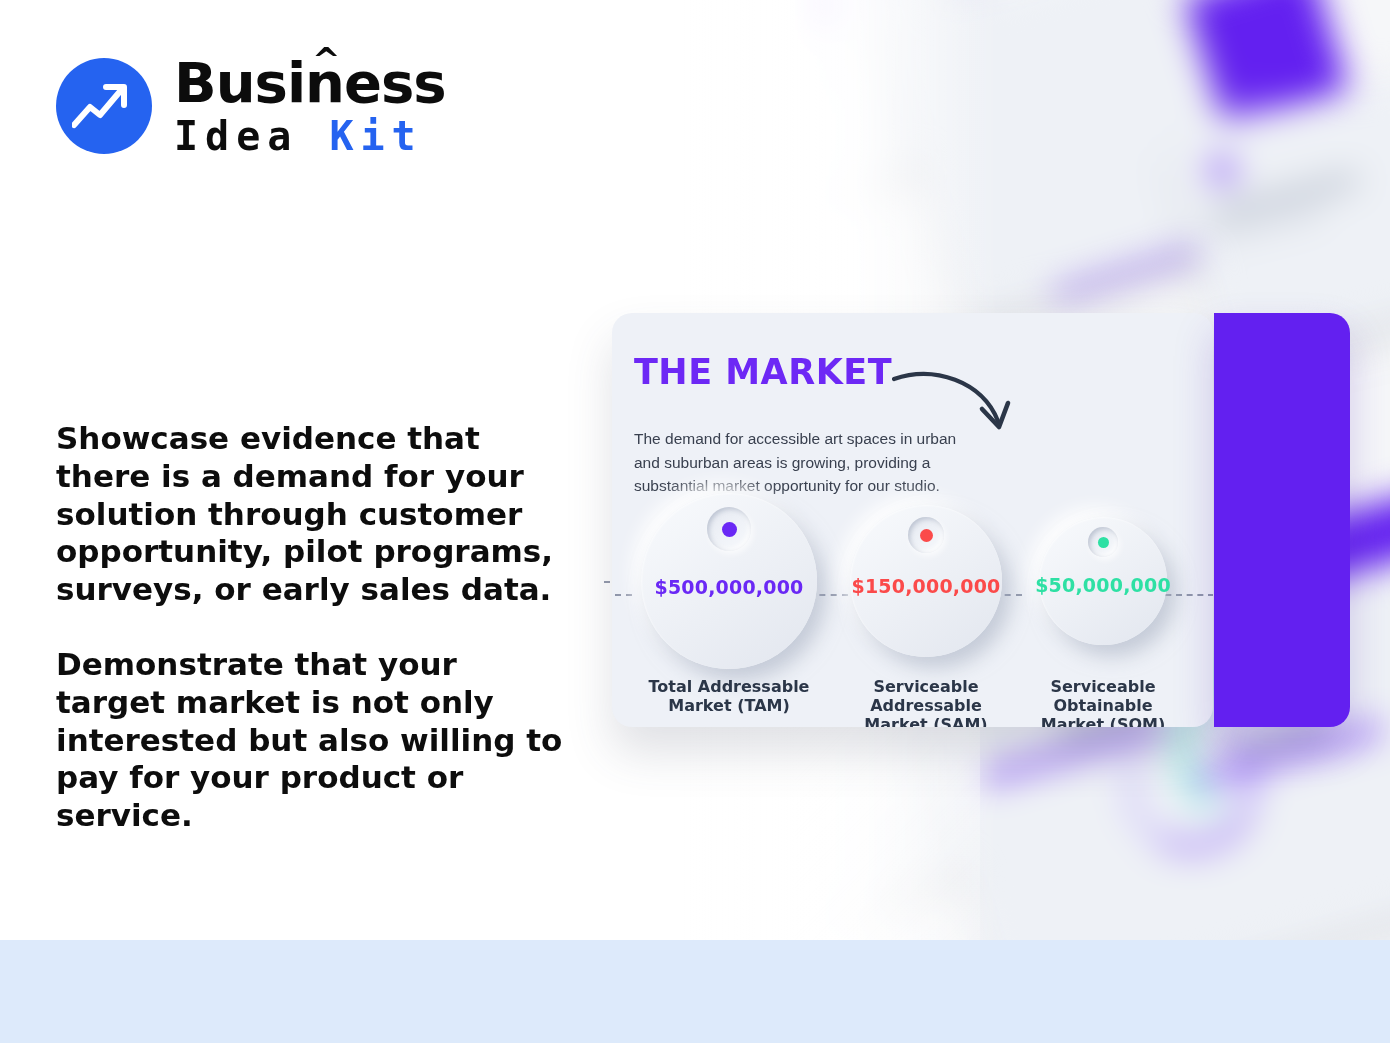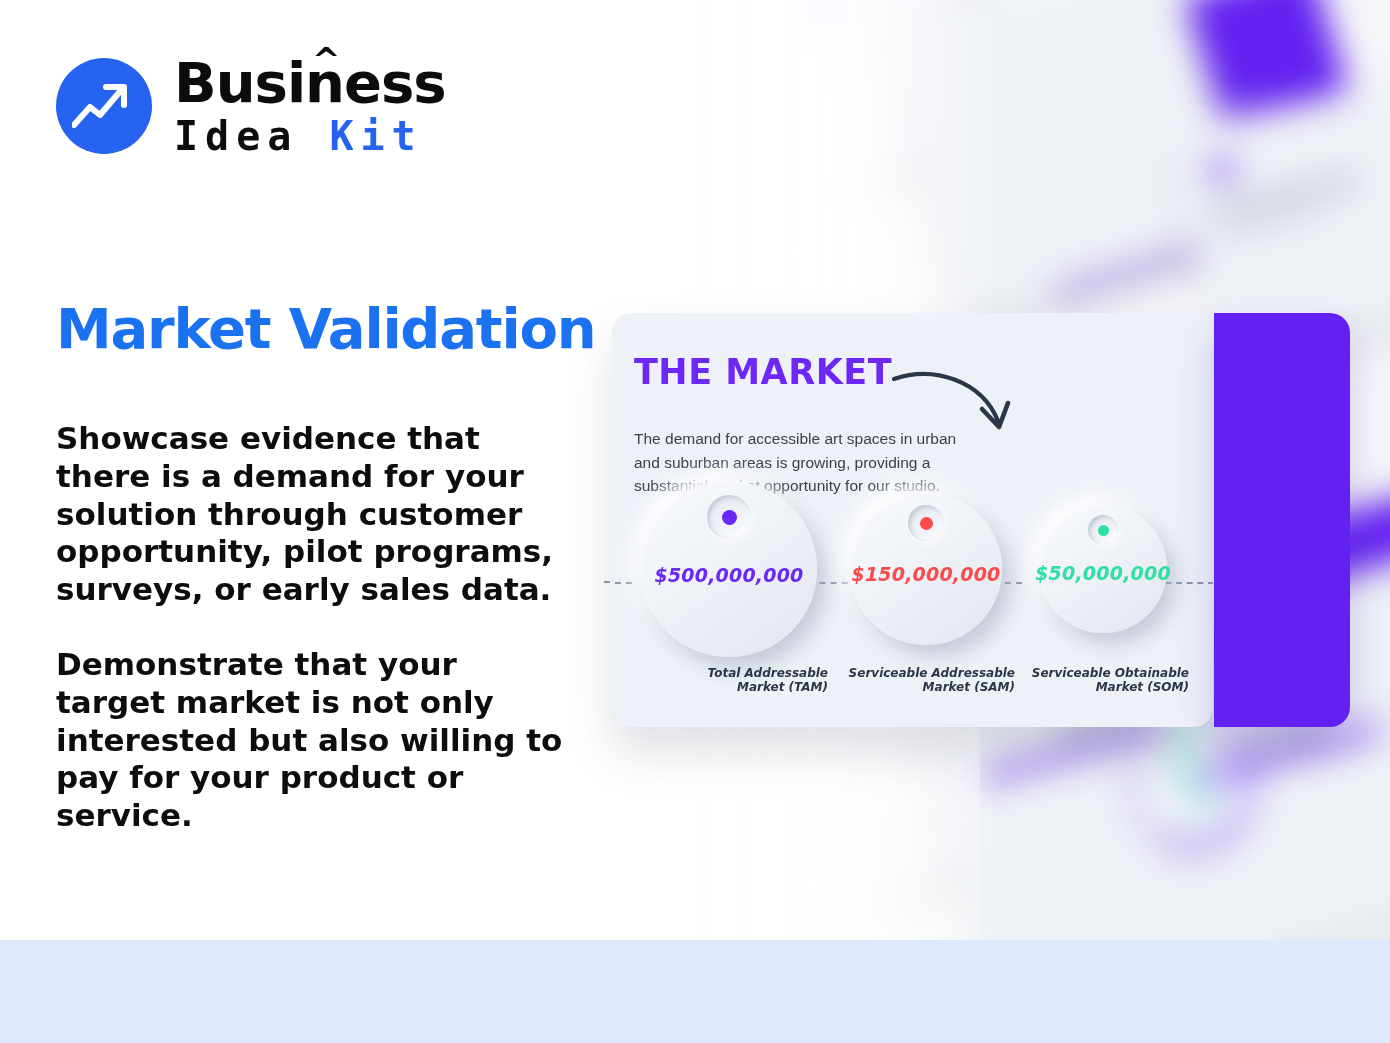--- a/index.html
+++ b/index.html
@@ -71,21 +71,21 @@
     box-shadow:0 26px 46px rgba(70,80,100,.17);
     overflow:hidden;
   }
   .slide-title { position:absolute; left:22px; top:39px; font-size:35px; font-weight:800;
                  color:#6d28f5; letter-spacing:.5px; font-family:"DejaVu Sans", sans-serif;text-align:center; }
   .slide-desc { position:absolute; left:22px; top:98px; width:352px; font-size:15.5px;
                 line-height:1.52; color:#39404f;margin-top:16px; }
   .arrow-wrap { position:absolute; left:278px; top:50px; width:132px; height:82px; }
 
   
-  .circles { position:absolute; left:0; top:168px; width:601px; height:190px;font-style:italic; }
+  .circles { position:absolute; left:0; top:180px; width:601px; height:190px; }
   .market-item { position:absolute; top:0; }
   .bubble {
     position:relative; border-radius:50%;
     background:linear-gradient(145deg,#f7f9fc 8%,#e3e7ef 96%);
     box-shadow: 9px 11px 20px rgba(163,172,190,.55),
                -9px -9px 18px rgba(255,255,255,.95),
                inset 1px 1px 2px rgba(255,255,255,.6);
     display:flex; align-items:center; justify-content:center;
   }
   .well {
@@ -93,21 +93,21 @@
     border-radius:50%;
     background:linear-gradient(145deg,#e5e9f1,#f8fafd);
     box-shadow: inset 2px 2px 5px rgba(163,172,190,.65),
                 inset -2px -2px 5px rgba(255,255,255,.95),
                 2px 3px 6px rgba(255,255,255,.7);
     display:flex; align-items:center; justify-content:center;
   }
   .well-dot { border-radius:50%; }
   .amount { font-size:19px; font-weight:800; letter-spacing:.2px;
             font-family:"DejaVu Sans", sans-serif; position:relative; z-index:2; }
-  .m-label { position:absolute; width:100%; text-align:right; font-size:12px;
+  .m-label { position:absolute; width:100%; text-align:center; font-size:16px;
              font-weight:700; line-height:1.18; color:#2b3648;
              font-family:"DejaVu Sans", sans-serif; }
 
   
   .dash {
     position:absolute; height:0; border-top:2.5px dashed #5b6580; opacity:.65;
   }
 
   
   .purple-block {
@@ -186,21 +186,20 @@
           <span>Business</span>
           <span class="hat">^</span>
         </div>
         <div class="logo-l2">
           <span>Idea</span>
           <span class="kit">Kit</span>
         </div>
       </div>
     </div>
 
-    <div class="headline">Market Validation</div>
     <div class="body-1">Showcase evidence that there is a demand for your solution through customer opportunity, pilot programs, surveys, or early sales data.</div>
     <div class="body-2">Demonstrate that your target market is not only interested but also willing to pay for your product or service.</div>
   </div>
 
   <div class="dash" style="left:604px; top:581px; width:30px;"></div>
 
   <div class="slide-card">
 
     <div class="slide-title">THE MARKET</div>
     <div class="slide-desc">The demand for accessible art spaces in urban and suburban areas is growing, providing a substantial market opportunity for our studio.</div>

